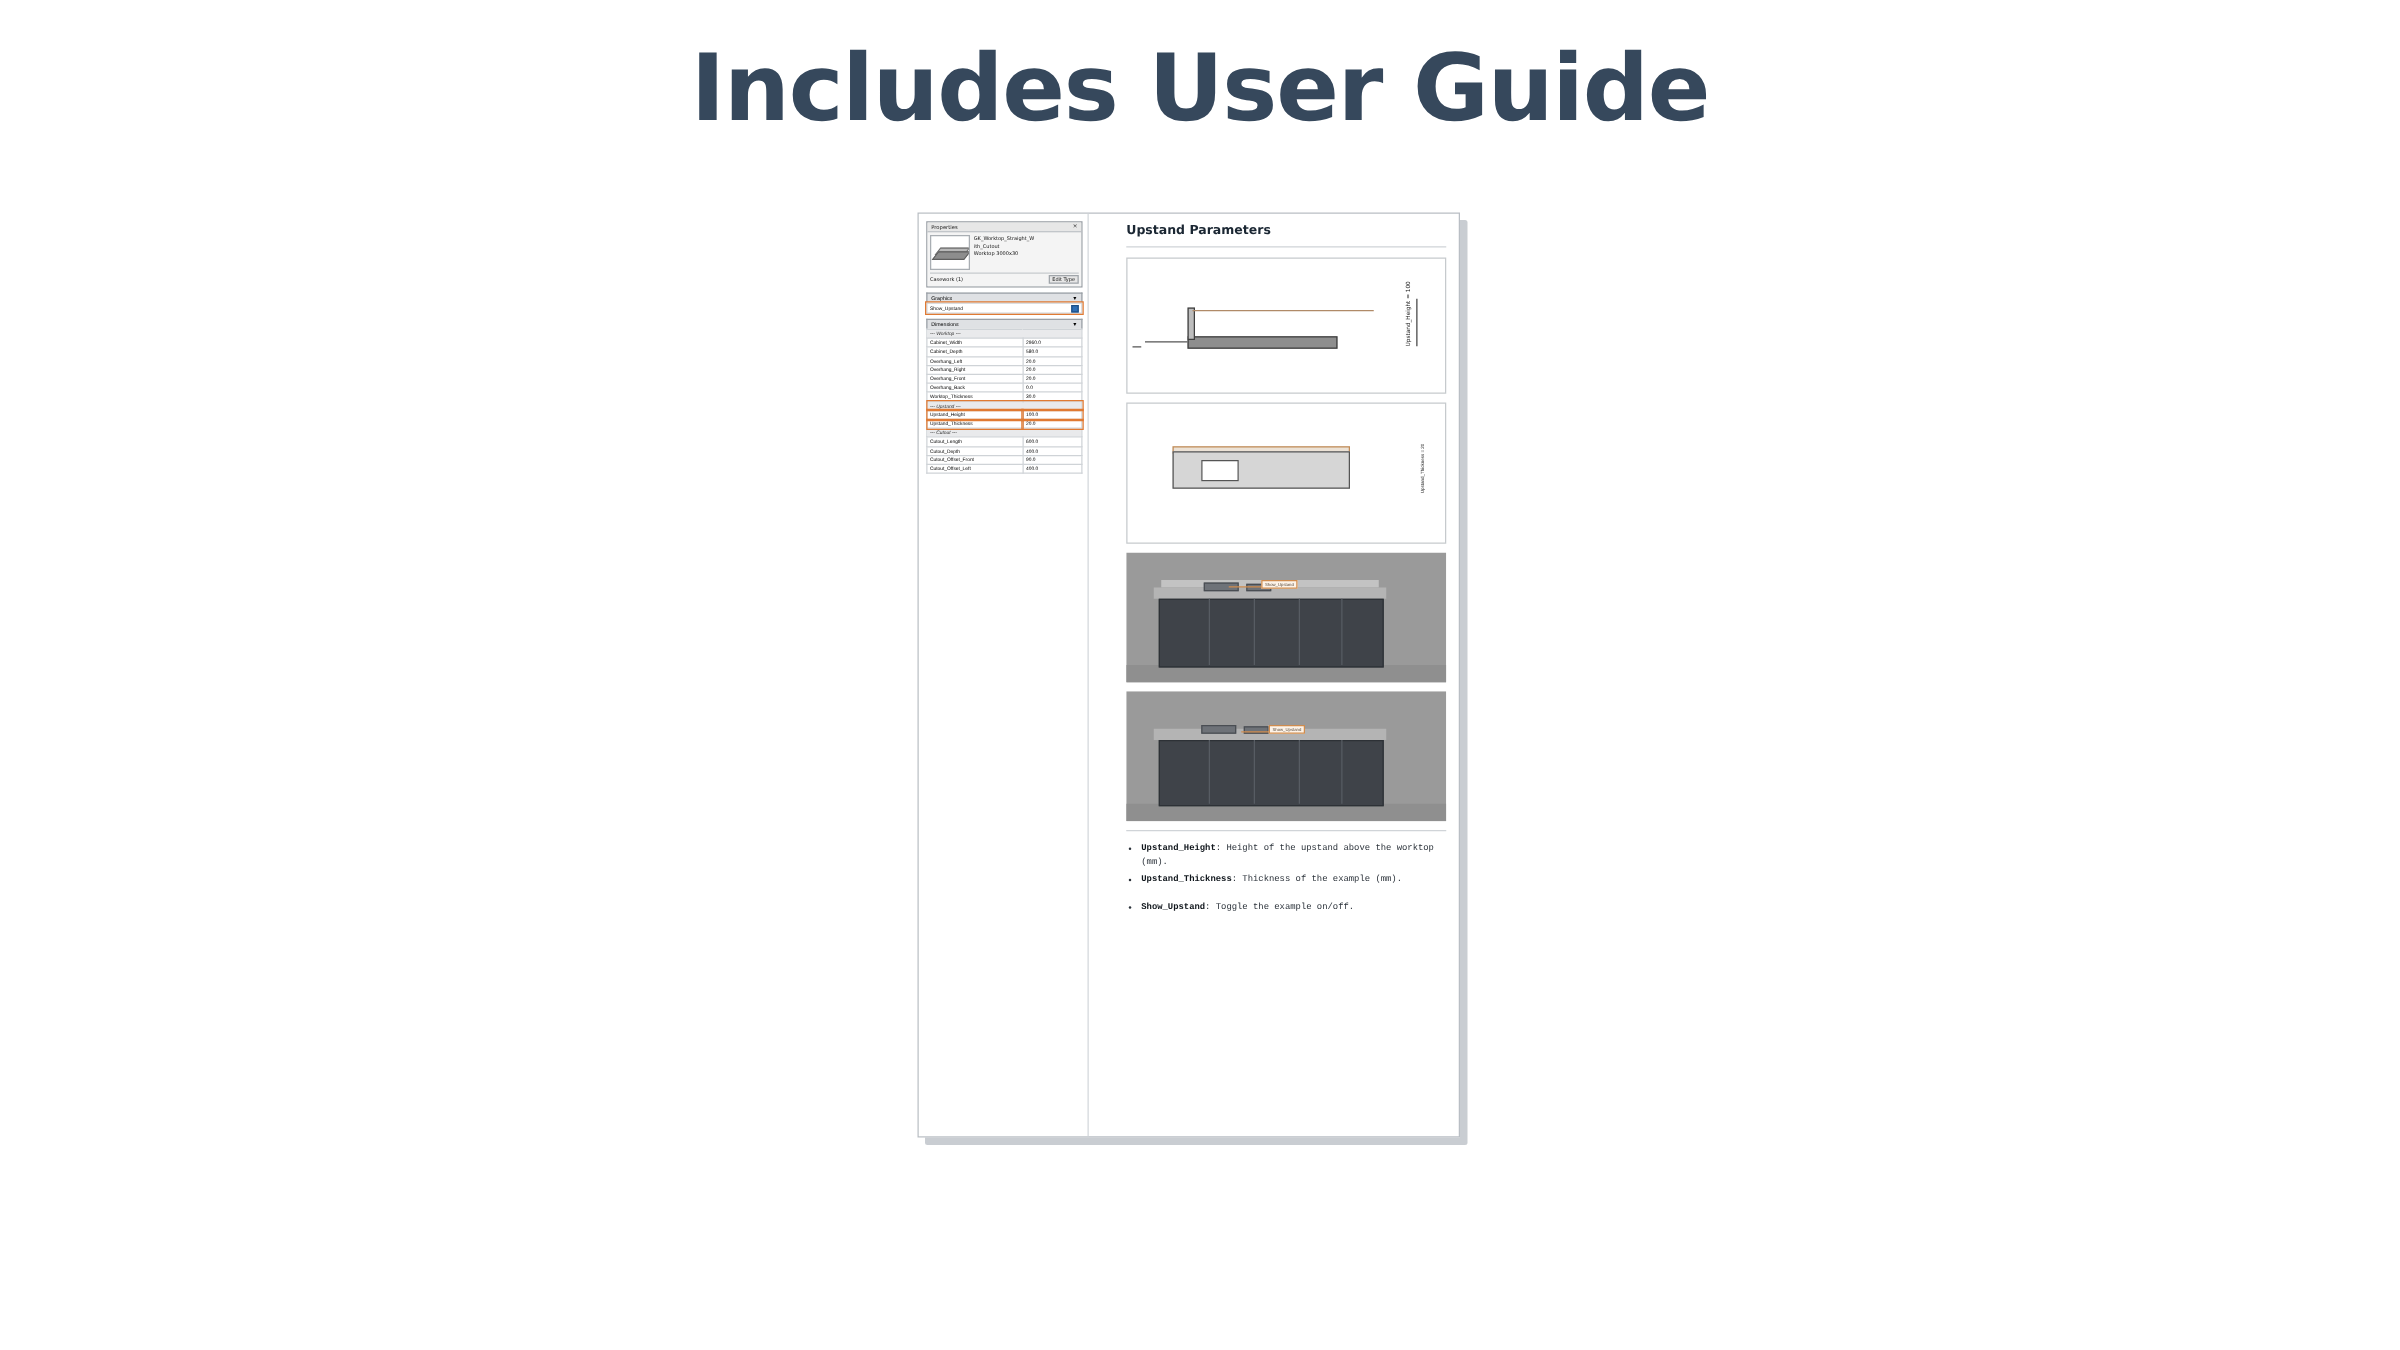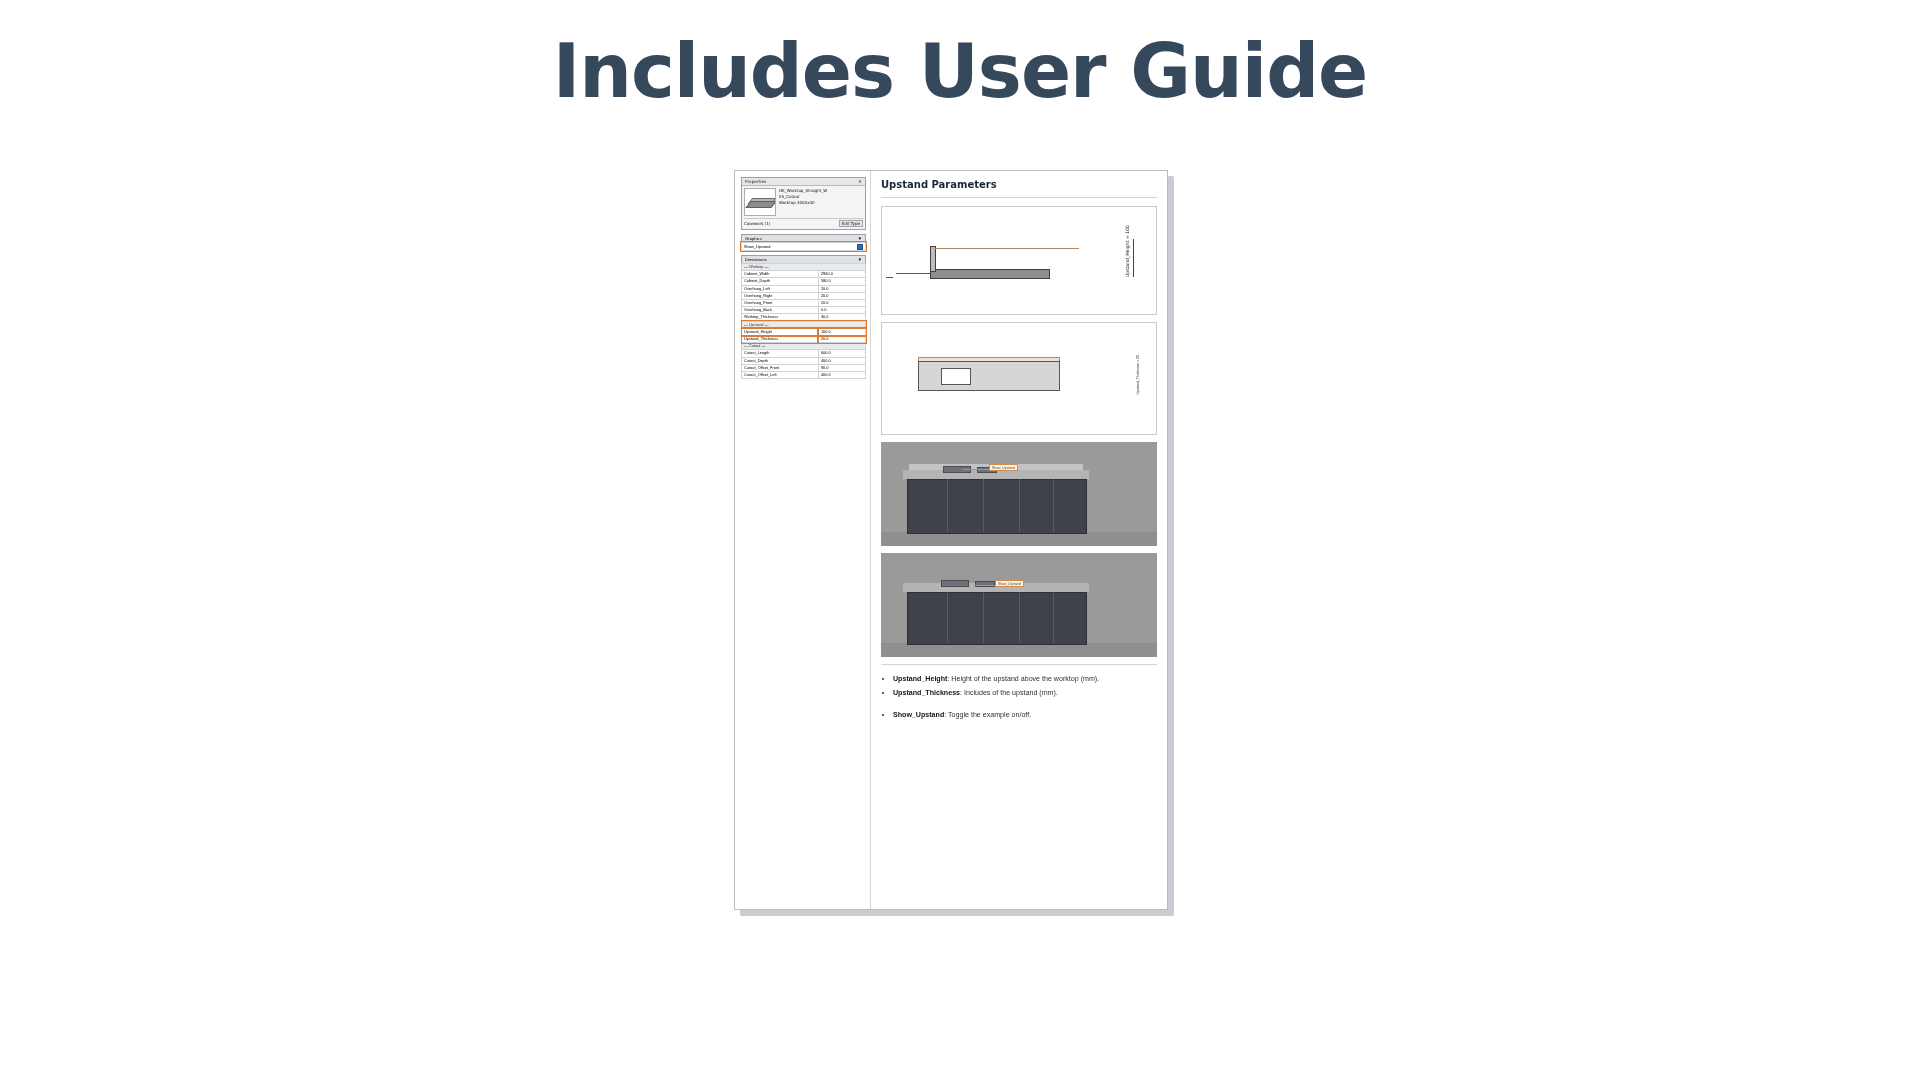--- a/index.html
+++ b/index.html
@@ -55,20 +55,21 @@
     position: absolute;
     left: 734px;
     top: 170px;
     width: 434px;
     height: 740px;
     background: #ffffff;
     border: 1px solid #b9bec4;
     box-sizing: border-box;
     display: flex;
     overflow: hidden;
+    gap: 20px;
   }
   .doc-left {
     width: 136px;
     border-right: 1px solid #d3d7db;
     box-sizing: border-box;
     padding: 6px 4px 0 6px;
     background: #ffffff;
   }
   .doc-right {
     flex: 1;
@@ -340,21 +341,21 @@
 
   
   .bullets {
     border-top: 1px solid #d0d4d8;
     padding-top: 9px;
     font-size: 7.1px;
     color: #2a3139;
     line-height: 1.55;
   }
   .bullets ul { margin: 0 0 0 12px; padding: 0; }
-  .bullets li { margin-bottom: 3px; }
+  .bullets li { margin-bottom: 3px; font-family: Liberation Mono, monospace; }
   .bullets .gap { margin-top: 11px; }
   .bullets b { color: #10161c; }
 </style>
 </head>
 <body>
 
 <div class="page">
 
   <div class="headline">Includes User Guide</div>
 
@@ -522,21 +523,21 @@
           <div class="tag" style="left:114px; top:27px;">Show_Upstand</div>
         </div>
       </div>
 
       <div class="bullets">
         <ul>
           <li>
             <b>Upstand_Height</b><span>: Height of the upstand above the worktop (mm).</span>
           </li>
           <li>
-            <b>Upstand_Thickness</b><span>: Includes of the upstand (mm).</span>
+            <b>Upstand_Thickness</b><span>: Thickness of the example (mm).</span>
           </li>
           <li class="gap">
             <b>Show_Upstand</b><span>: Toggle the example on/off.</span>
           </li>
         </ul>
       </div>
 
     </div>
   </div>
 

